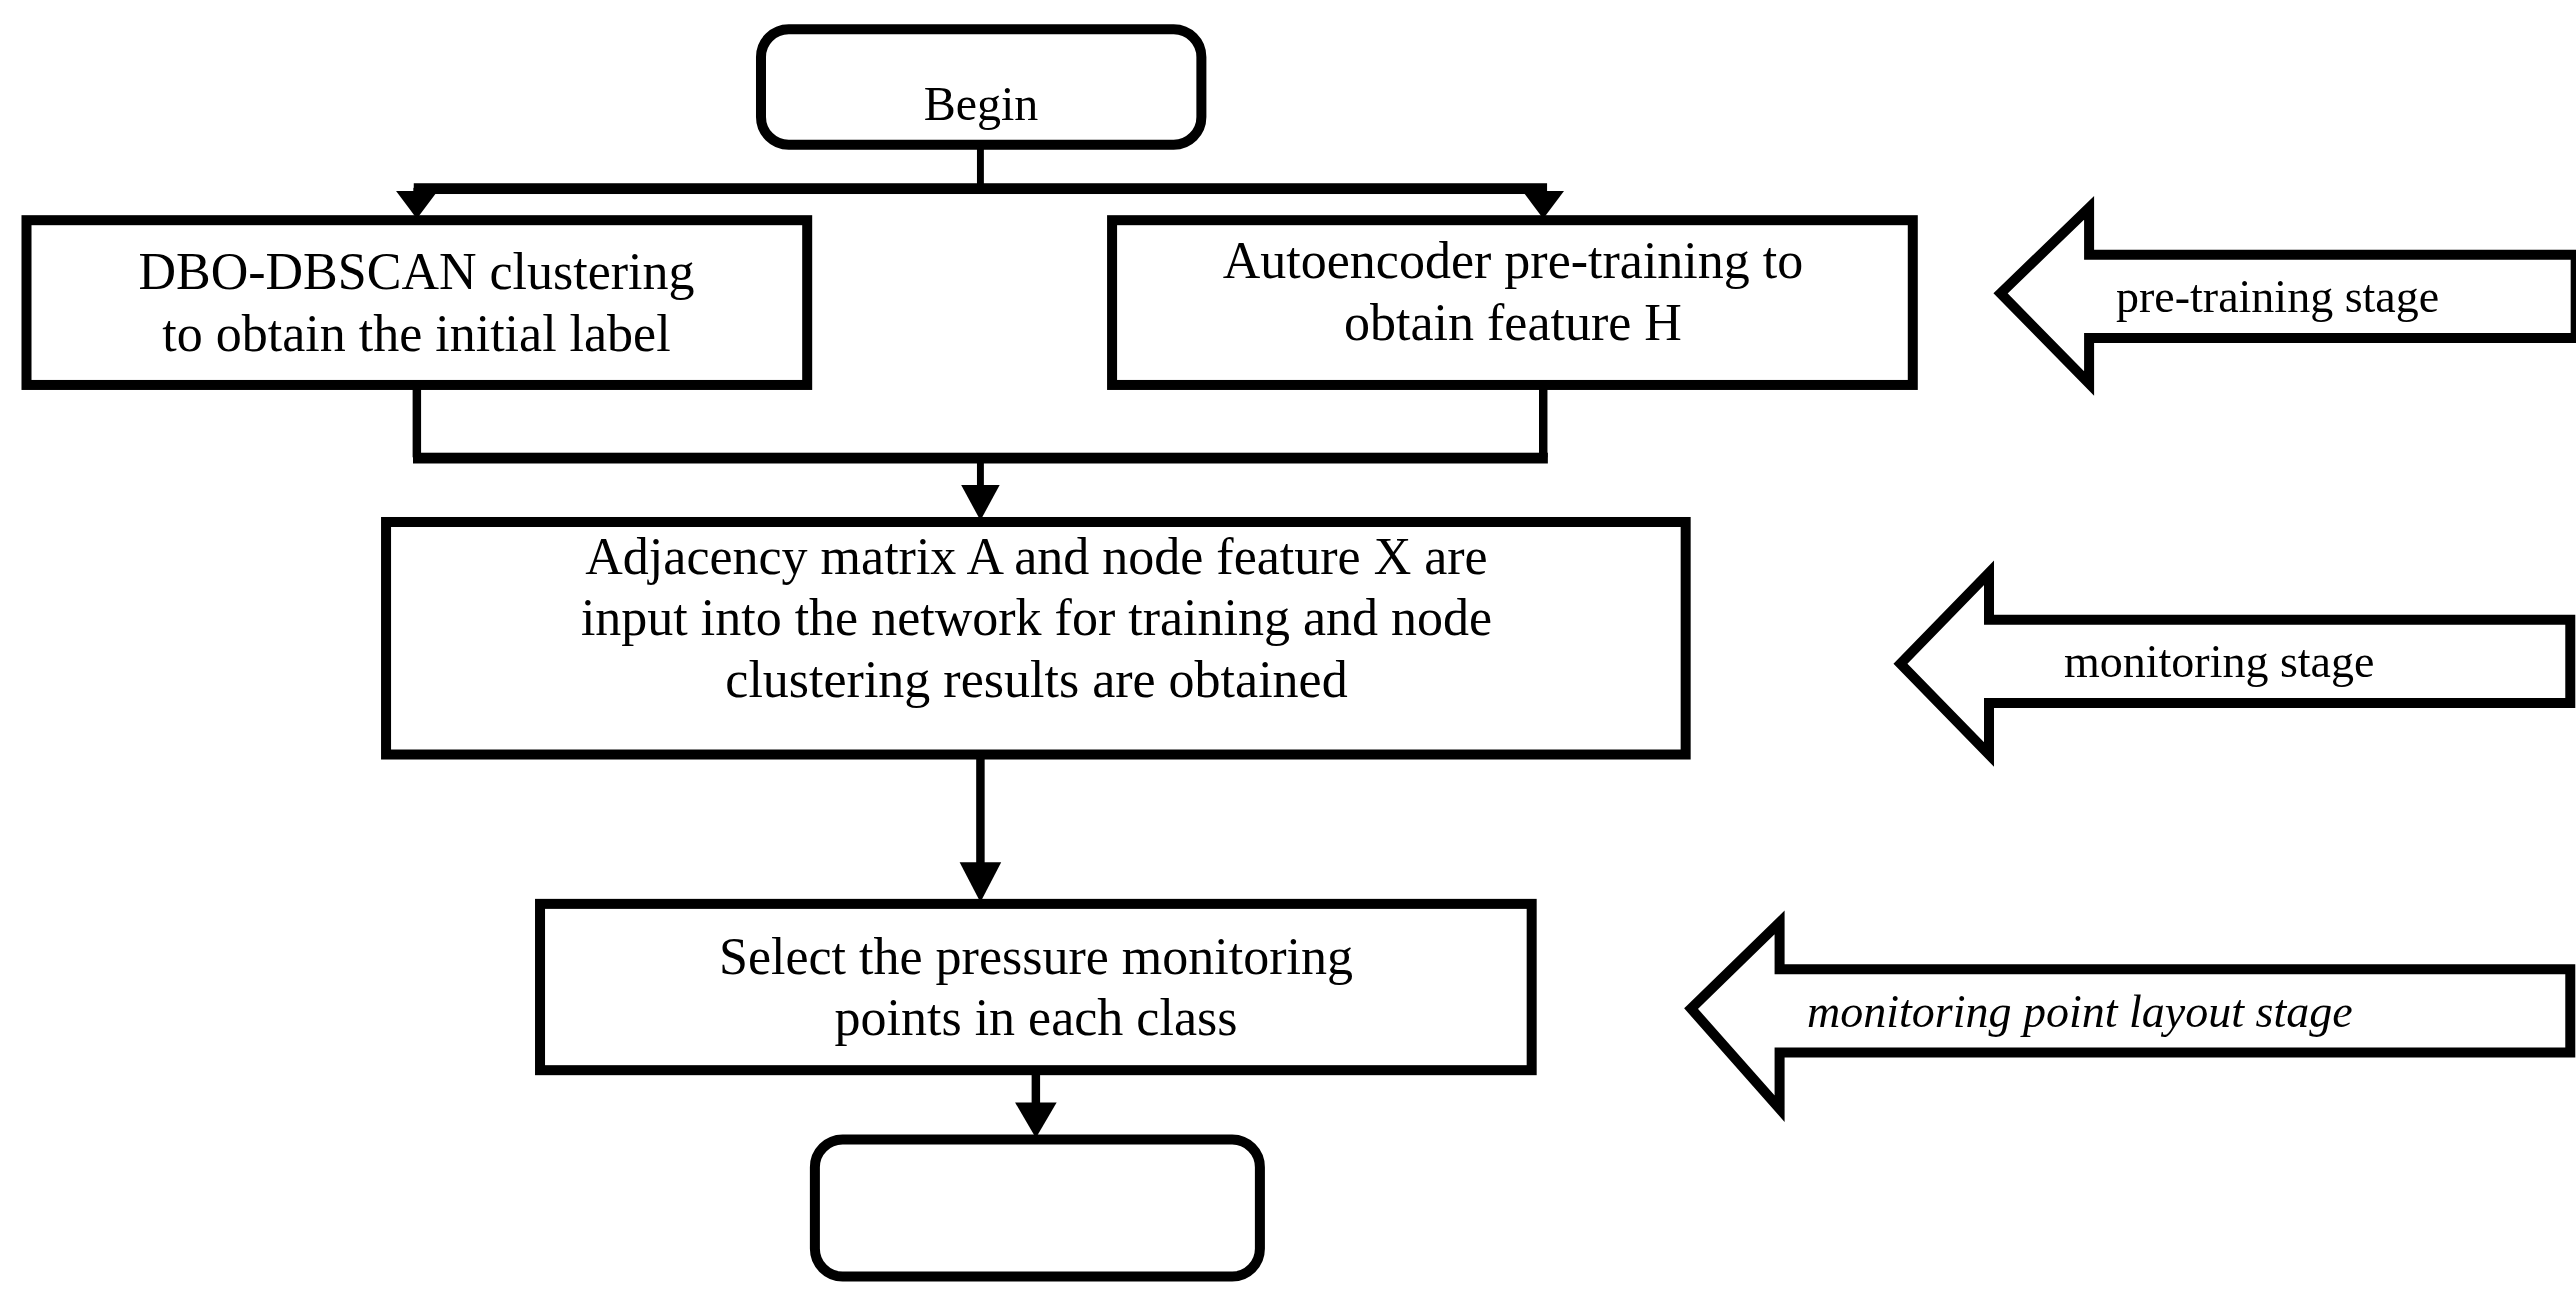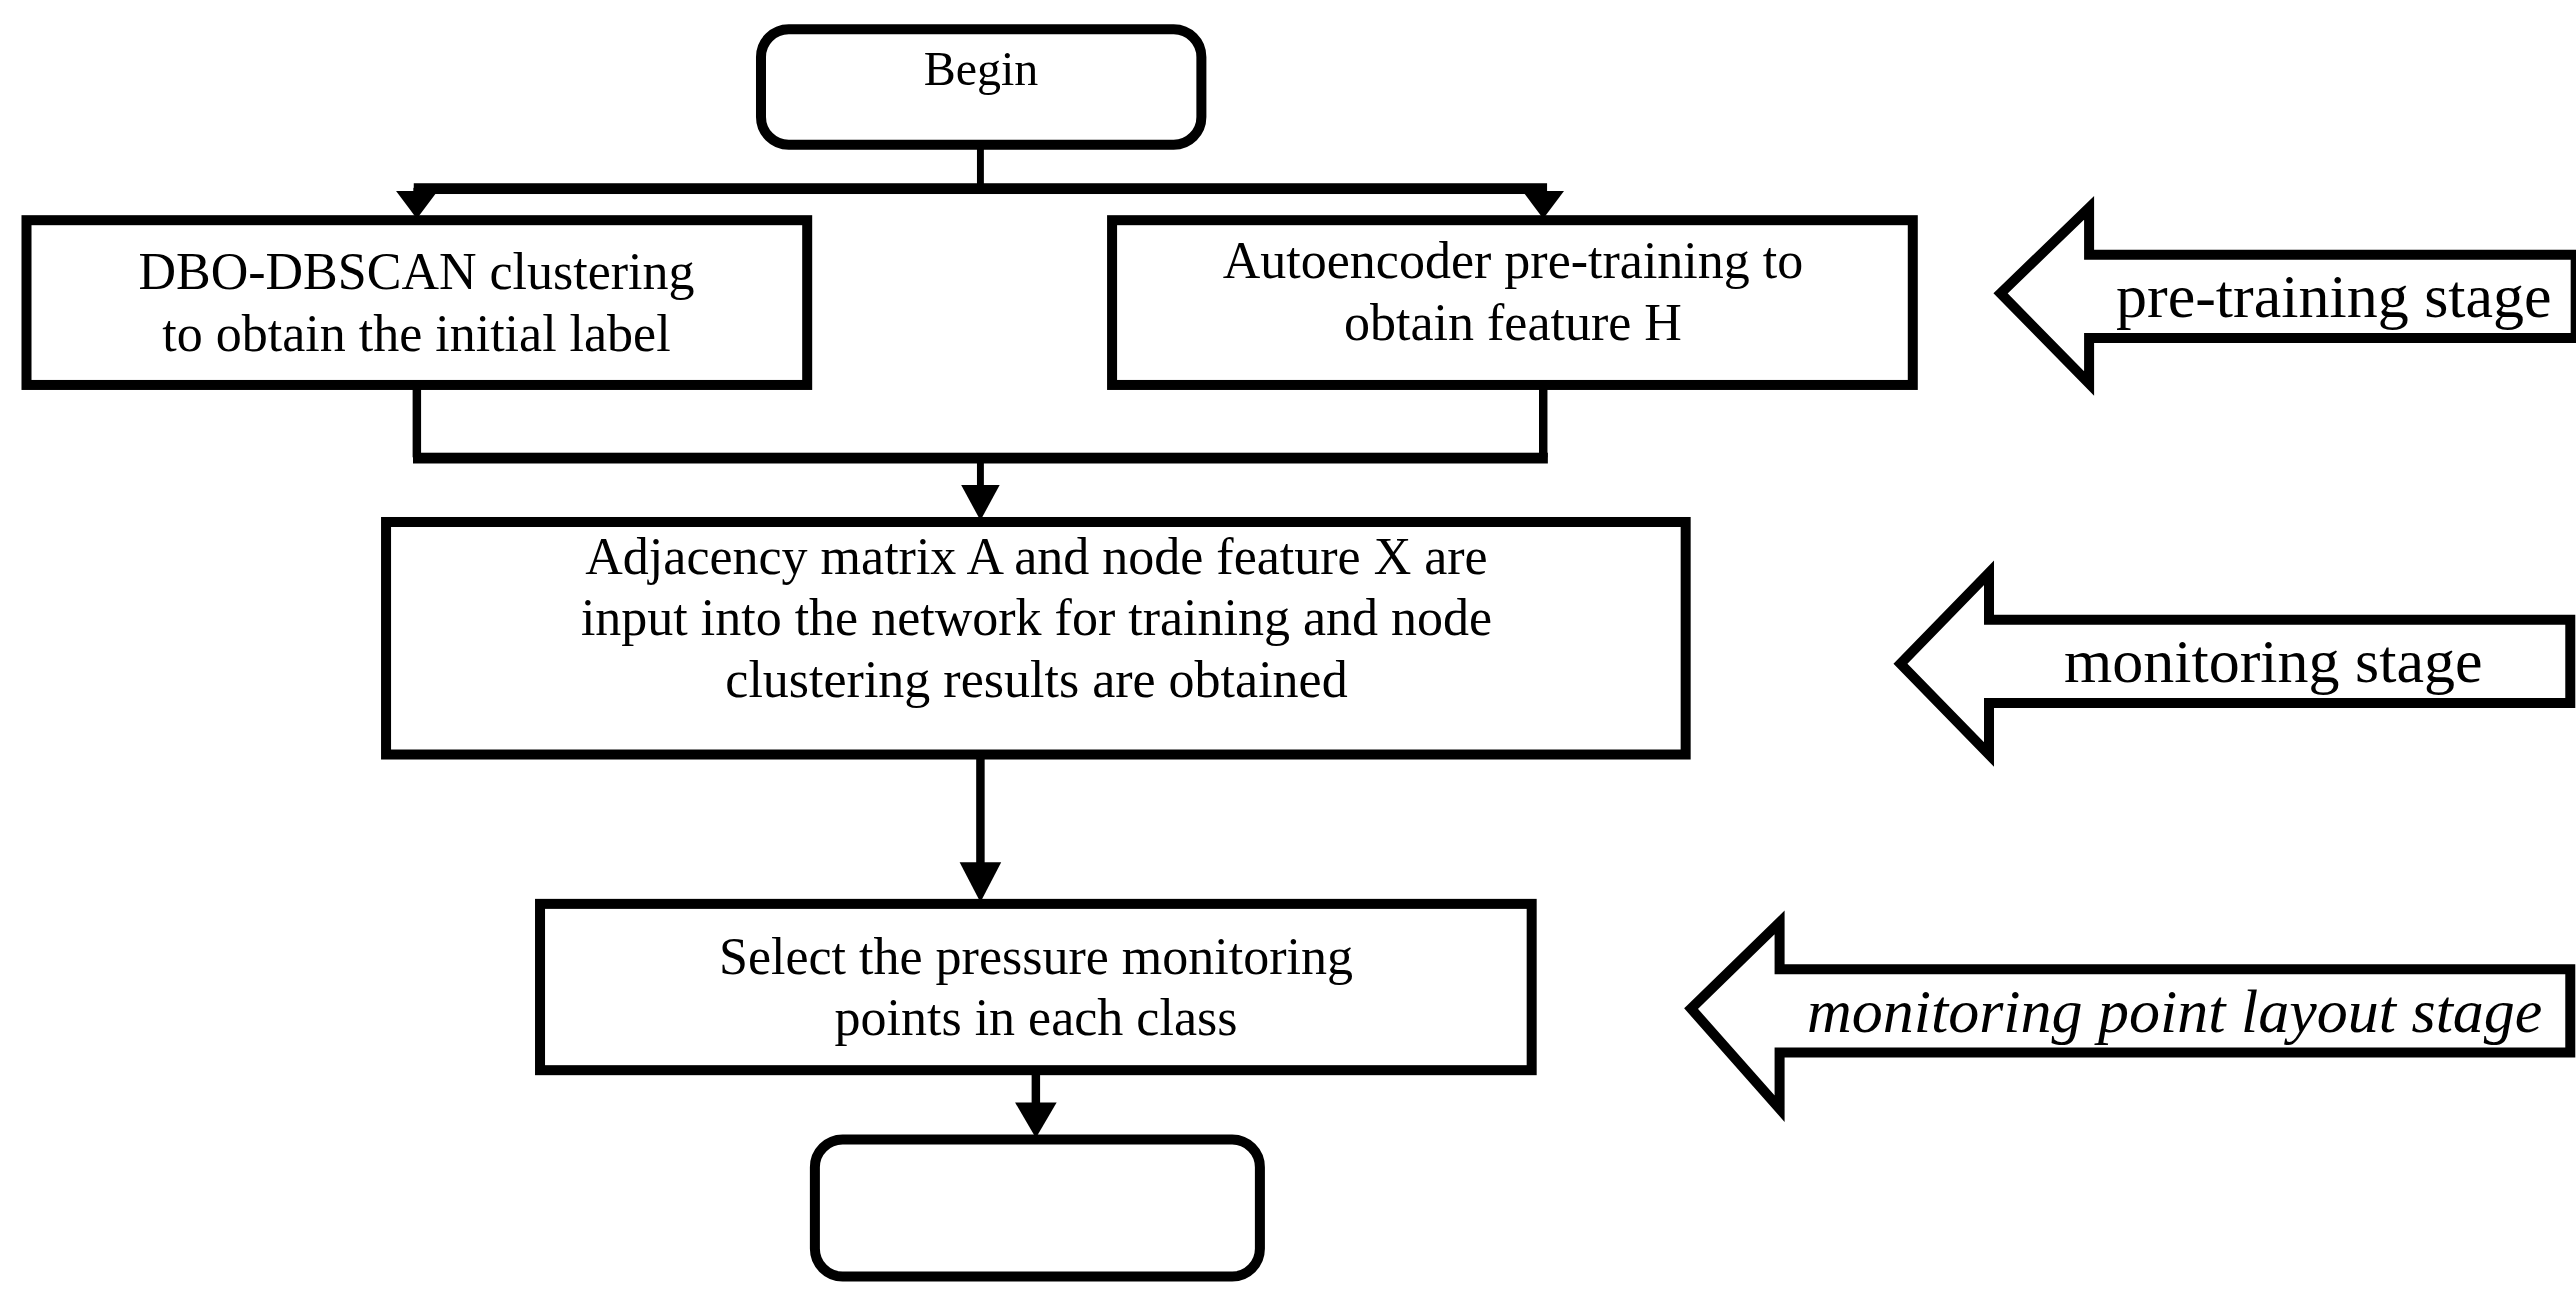--- a/index.html
+++ b/index.html
@@ -36,21 +36,21 @@
     justify-content: center;
     text-align: center;
     color: #000000;
     font-family: "Liberation Serif", "DejaVu Serif", serif;
     line-height: 1.18;
     white-space: pre-line;
     pointer-events: none;
   }
   .lbl-terminal { font-size: 48px; }
   .lbl-process  { font-size: 52px; }
-  .lbl-stage    { font-size: 62px; }
+  .lbl-stage    { font-size: 46px; }
   .stage-label {
     position: absolute;
     display: flex;
     align-items: center;
     color: #000000;
     font-family: "Liberation Serif", "DejaVu Serif", serif;
     white-space: nowrap;
   }
 </style>
 </head>
@@ -94,21 +94,21 @@
 
     <rect x="1058" y="1480" width="578" height="178" rx="36" ry="36" fill="#ffffff" stroke="#000000" stroke-width="13"></rect>
 
     <polygon points="2598,381 2713,270 2713,331 3345,331 3345,439 2713,439 2713,498" fill="#ffffff" stroke="#000000" stroke-width="13"></polygon>
 
     <polygon points="2468,862 2583,744 2583,805 3338,805 3338,913 2583,913 2583,980" fill="#ffffff" stroke="#000000" stroke-width="13"></polygon>
 
     <polygon points="2196,1310 2311,1198 2311,1259 3338,1259 3338,1367 2311,1367 2311,1440" fill="#ffffff" stroke="#000000" stroke-width="13"></polygon>
   </svg>
 
-  <div class="node-label lbl-terminal" style="left:761px; top:11px; width:440px; height:116px;">Begin</div>
+  <div class="node-label lbl-terminal" style="left:761px; top:46px; width:440px; height:116px;">Begin</div>
 
   <div class="node-label lbl-process" style="left:34px; top:223px; width:765px; height:159px;">DBO-DBSCAN clustering
 to obtain the initial label</div>
 
   <div class="node-label lbl-process" style="left:1120px; top:212px; width:786px; height:159px;">Autoencoder pre-training to
 obtain feature H</div>
 
   <div class="node-label lbl-process" style="left:394px; top:505px; width:1285px; height:226px;">Adjacency matrix A and node feature X are
 input into the network for training and node
 clustering results are obtained</div>

